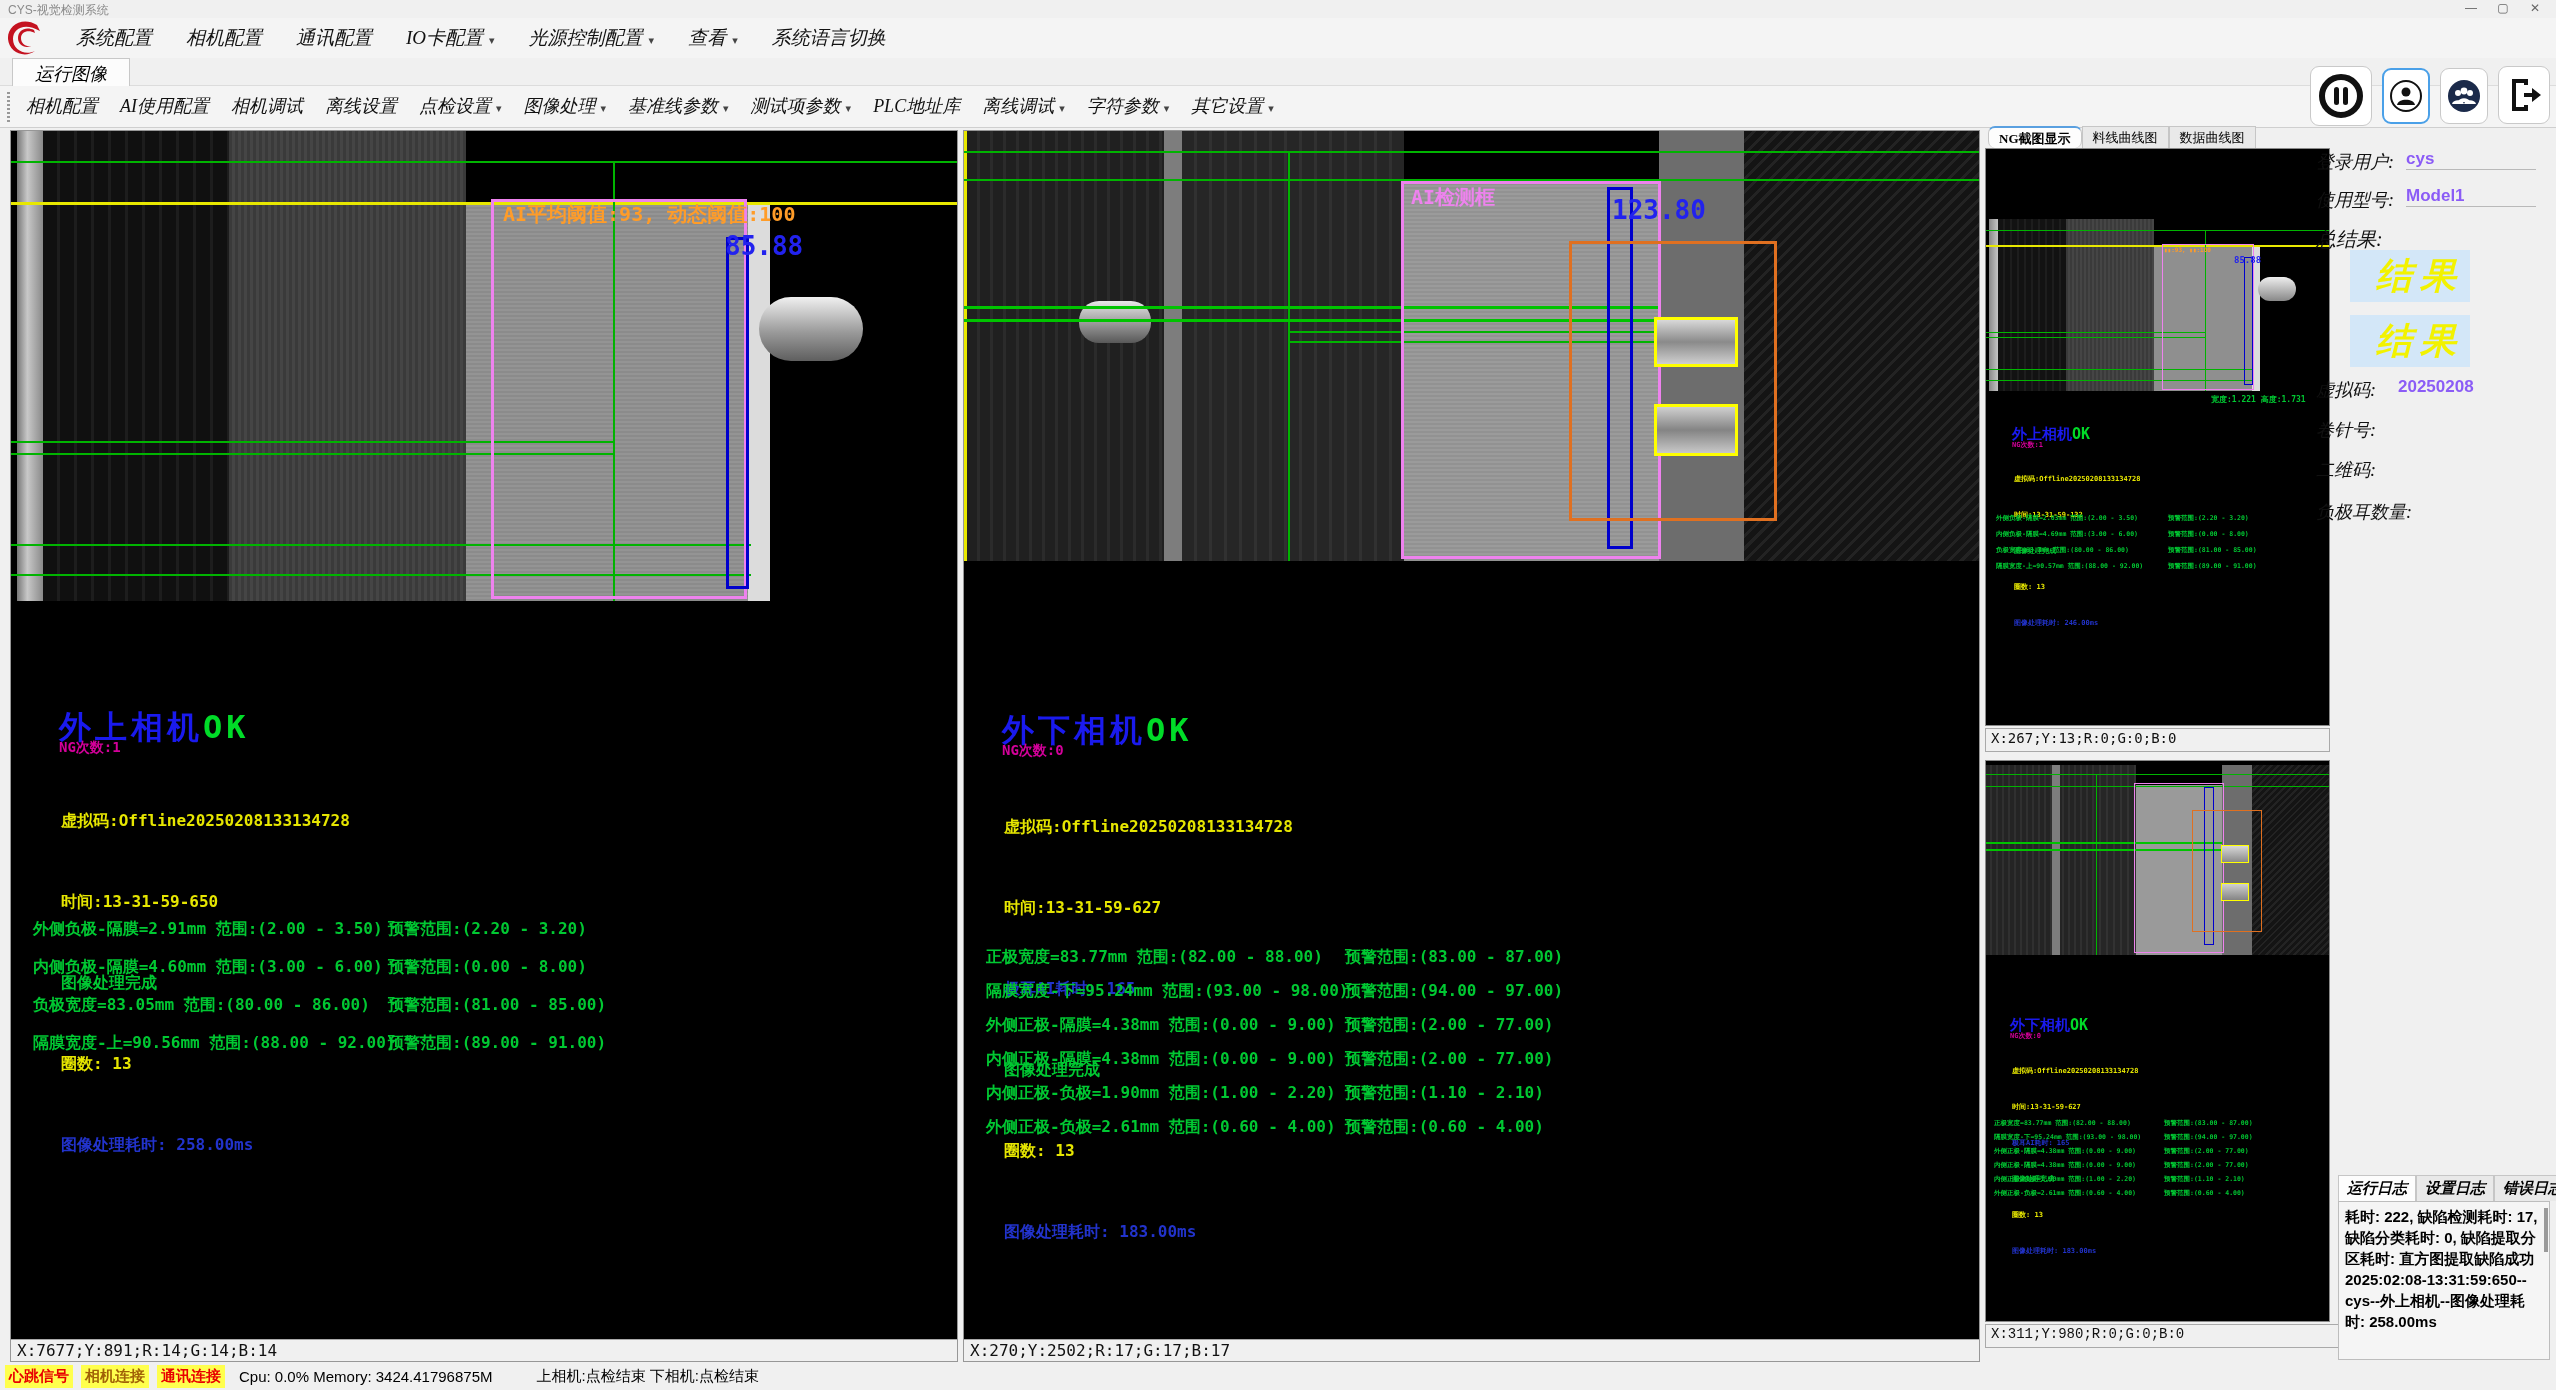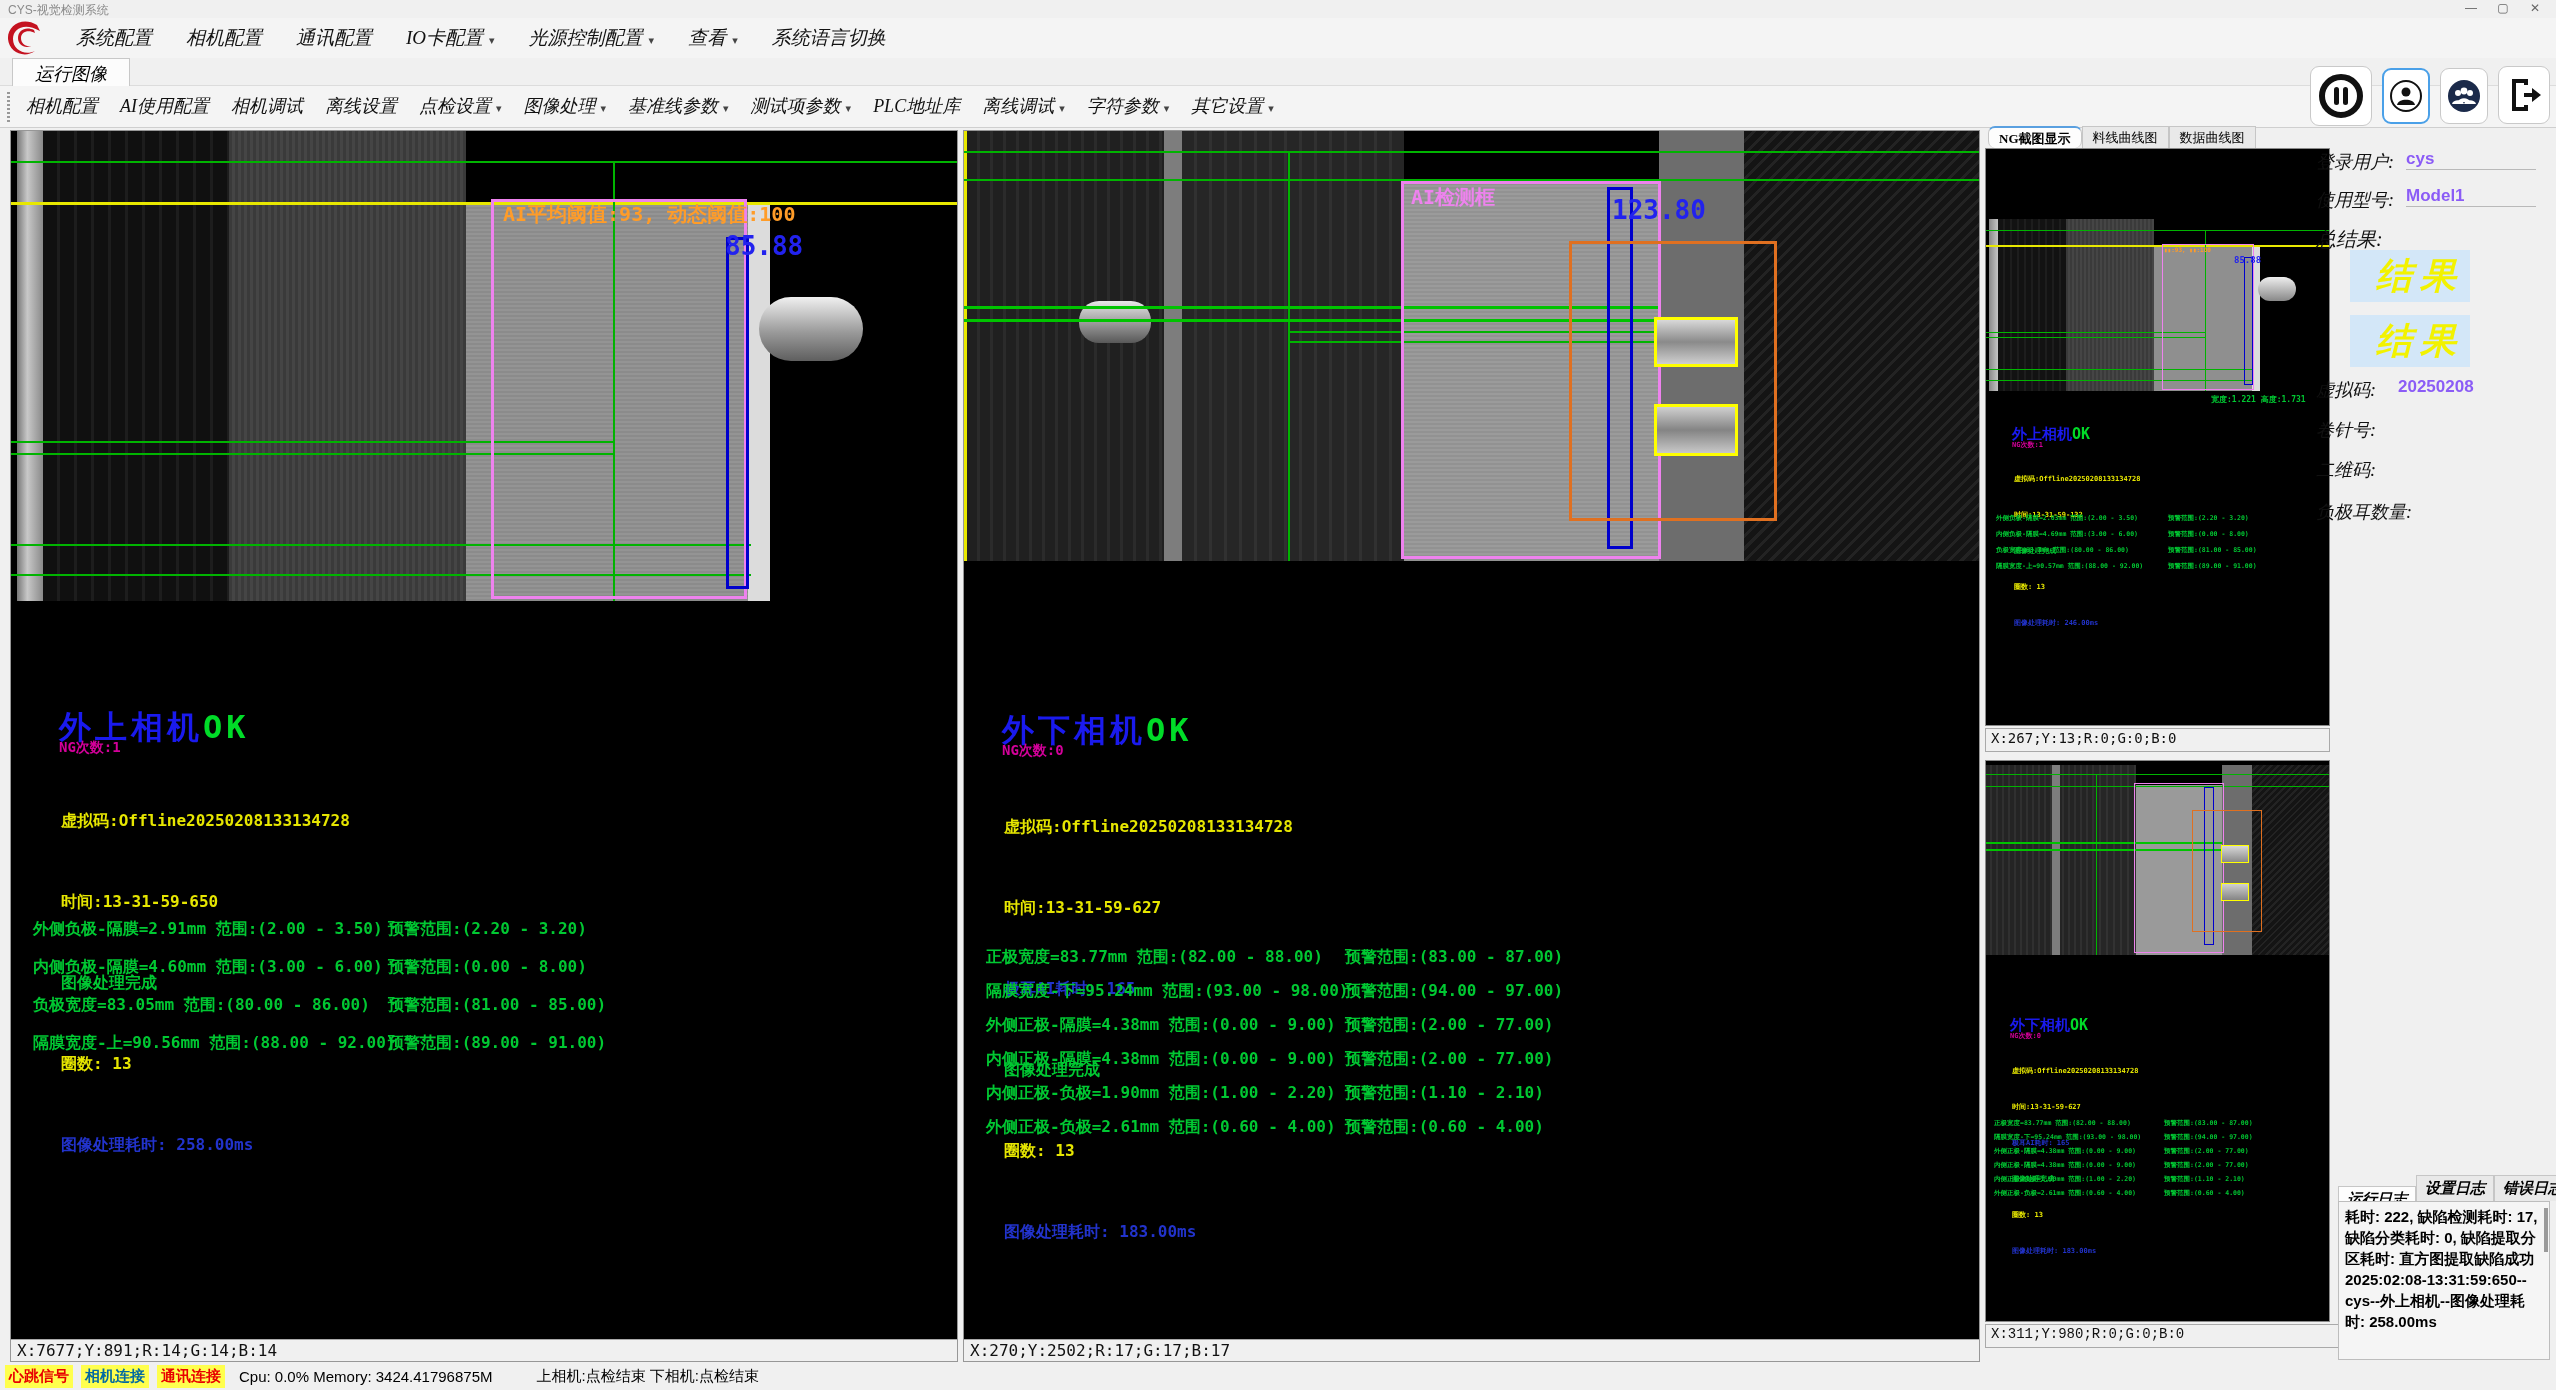--- a/index.html
+++ b/index.html
@@ -68,32 +68,32 @@
          display:flex; align-items:center; justify-content:center; cursor:pointer; }
   .btn.sel { border:2px solid #4aa0e8; }
   .side-label { position:absolute; font:italic 18px "Liberation Serif", serif; color:#111; white-space:nowrap; }
   .side-value { position:absolute; font:bold 17px "Liberation Sans", sans-serif; color:#8b5cf6;
                 border-bottom:1px solid #b9b9b9; min-width:130px; }
   .result-box { position:absolute; left:2350px; width:120px; height:52px; background:#d3e7f8;
                 color:#f2f200; font:bold italic 36px "Liberation Serif", serif;
                 display:flex; align-items:center; justify-content:center; letter-spacing:8px;padding-left:20px; }
   .logtabs { left:2338px; top:1175px; height:26px; display:flex; font:bold italic 15px "Liberation Serif", serif; }
   .logtab { padding:3px 8px; background:#e9e9e9; border:1px solid #c6c6c6; border-bottom:none; cursor:pointer; white-space:nowrap; }
-  .logtab.active { background:#fdfdfd;margin-top:11px; }
+  .logtab.active { background:#fdfdfd; }
   .logbox { left:2338px; top:1201px; width:212px; height:159px; background:#f5f5f5;
             border:1px solid #bdbdbd; font:bold 15px "Liberation Sans", sans-serif;
             line-height:21px; padding:4px 10px 4px 6px; color:#000; overflow:hidden; }
   .logscroll { position:absolute; right:1px; top:6px; width:4px; height:44px; background:#9a9a9a; }
 
   
   .statusbar { left:0; top:1362px; width:2556px; height:28px; background:#f0f0f0;
                display:flex; align-items:center; gap:14px; padding-left:5px;
                font:15px "Liberation Sans", sans-serif; }
   .badge { background:#ffff4d; padding:2px 4px; font-weight:bold; }
-  .b-red{color:#e80000}.b-green{color:#0369a1}
+  .b-red{color:#e80000}.b-green{color:#a16207}
 </style>
 </head>
 <body>
 
 <div class="abs titlebar">
   <span class="ttl">CYS-视觉检测系统</span>
   <span class="wc" style="right:70px;">—</span>
   <span class="wc" style="right:38px;">▢</span>
   <span class="wc" style="right:6px;">✕</span>
 </div>

